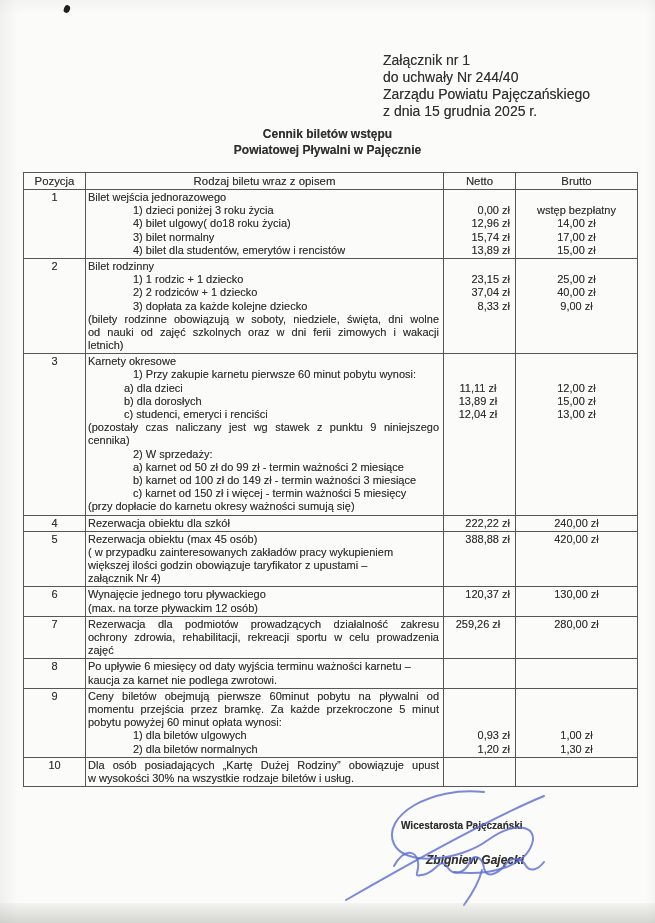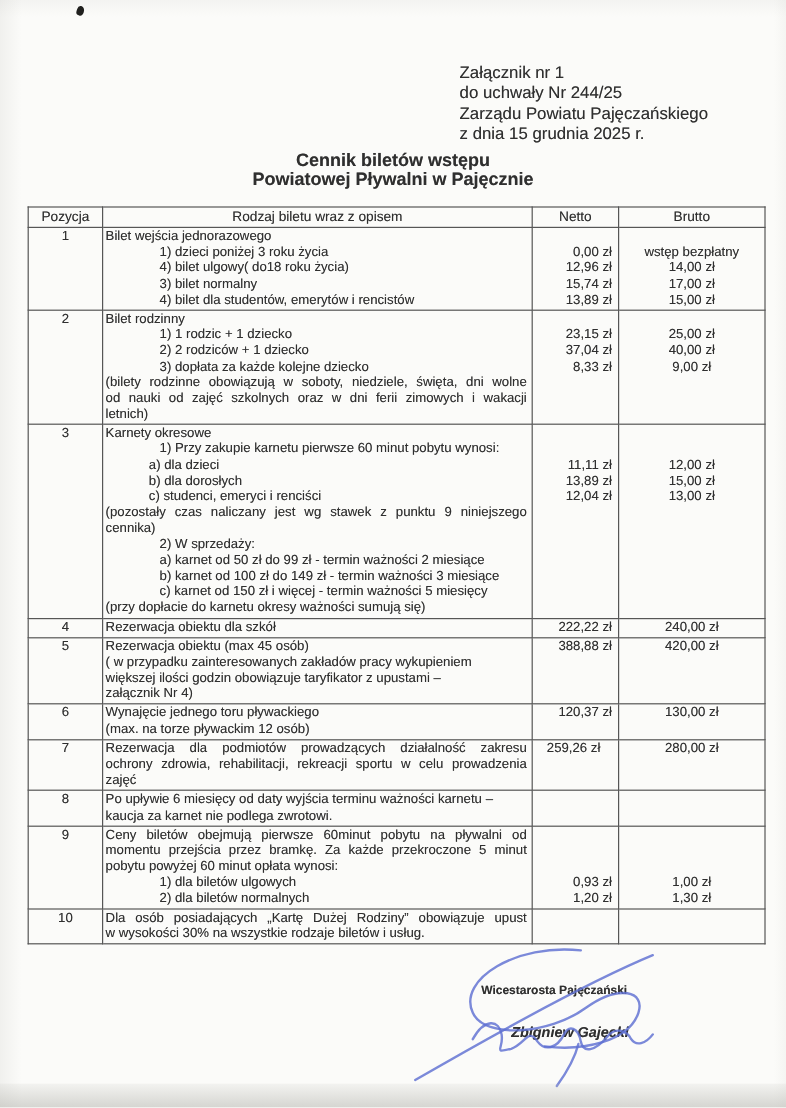--- a/index.html
+++ b/index.html
@@ -29,21 +29,21 @@
     background:#20201e; border-radius:45% 55% 50% 40%;
     transform:rotate(18deg);
   }
   .attachment{
     position:absolute; left:383px; top:52px;
     font-size:14px; line-height:17px;
     text-shadow:0 0 .4px rgba(40,40,40,.5);
   }
   .doc-title{
     position:absolute; left:0; top:126px; width:655px;
-    text-align:center; font-weight:bold; font-size:15px; line-height:16px;
+    text-align:center; font-weight:bold; font-size:12px; line-height:16px;
     text-shadow:0 0 .4px rgba(40,40,40,.5);
   }
   table.price{
     position:absolute; left:23px; top:172px;
     width:614px; border-collapse:collapse; table-layout:fixed;
     font-size:11px;
     text-shadow:0 0 .4px rgba(40,40,40,.45);
   }
   .price col.c-pos{width:62px}
   .price col.c-desc{width:358px}
@@ -81,21 +81,21 @@
 </style>
 </head>
 <body style="color: rgb(47, 47, 47); background: rgb(251, 251, 249);">
 
 <div class="page">
 
   <div class="scan-speck"></div>
 
   <div class="attachment">
     <div>Załącznik nr 1</div>
-    <div>do uchwały Nr 244/25</div>
+    <div>do uchwały Nr 244/40</div>
     <div>Zarządu Powiatu Pajęczańskiego</div>
     <div>z dnia 15 grudnia 2025 r.</div>
   </div>
 
   <div class="doc-title">
     <div>Cennik biletów wstępu</div>
     <div>Powiatowej Pływalni w Pajęcznie</div>
   </div>
 
   <table class="price">
@@ -177,21 +177,21 @@
             <div class="dline ind2">b) dla dorosłych</div>
             <div class="dline ind2">c) studenci, emeryci i renciści</div>
             <div class="dline ind0 just">(pozostały czas naliczany jest wg stawek z punktu 9 niniejszego</div>
             <div class="dline ind0">cennika)</div>
             <div class="dline ind1">2) W sprzedaży:</div>
             <div class="dline ind1">a) karnet od 50 zł do 99 zł - termin ważności 2 miesiące</div>
             <div class="dline ind1">b) karnet od 100 zł do 149 zł - termin ważności 3 miesiące</div>
             <div class="dline ind1">c) karnet od 150 zł i więcej - termin ważności 5 miesięcy</div>
             <div class="dline ind0">(przy dopłacie do karnetu okresy ważności sumują się)</div>
           </td>
-          <td class="netto" style="border-color: rgb(86, 86, 86);">
+          <td class="netto" style="border-color: rgb(86, 86, 86); text-align: center;">
             <div class="pline">&nbsp;</div>
             <div class="pline">&nbsp;</div>
             <div class="pline">11,11 zł</div>
             <div class="pline">13,89 zł</div>
             <div class="pline">12,04 zł</div>
             <div class="pline">&nbsp;</div>
             <div class="pline">&nbsp;</div>
             <div class="pline">&nbsp;</div>
             <div class="pline">&nbsp;</div>
             <div class="pline">&nbsp;</div>

